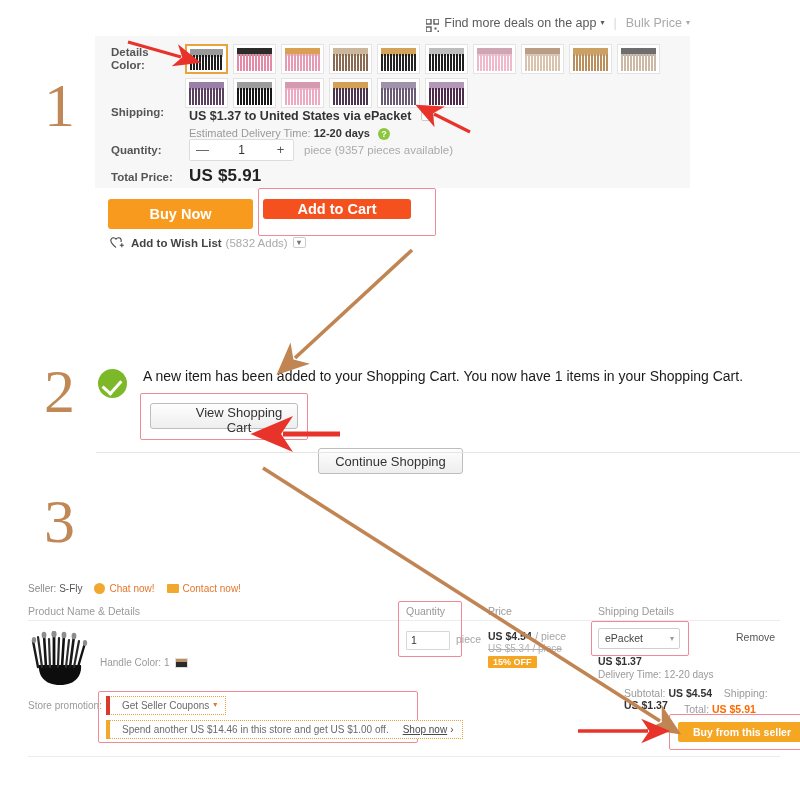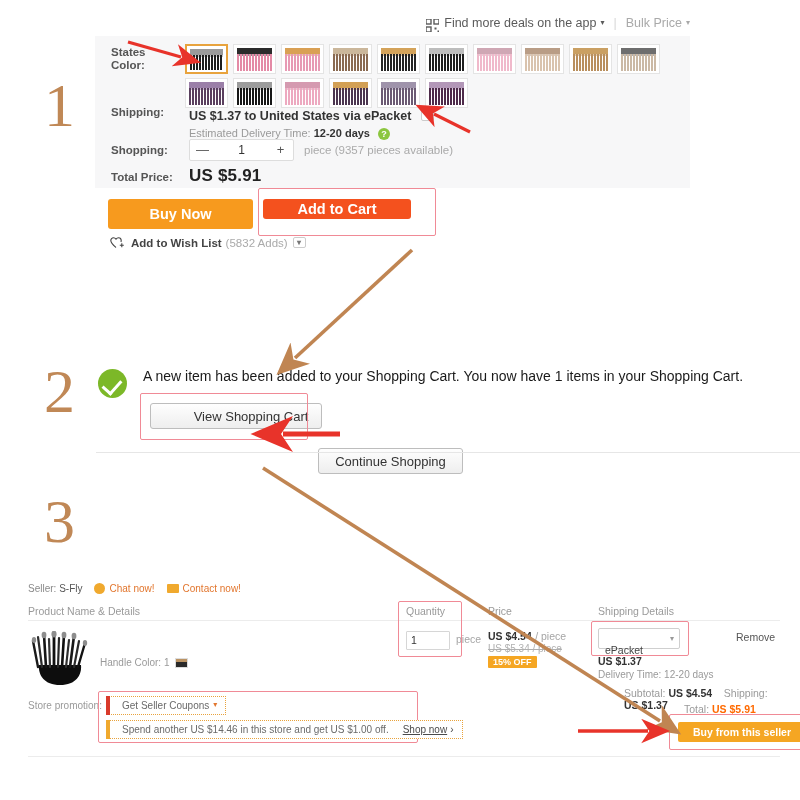--- a/index.html
+++ b/index.html
@@ -128,21 +128,21 @@
   }
   .s2-msg {
     position:absolute; left:143px; top:368px; font-size:14px; color:#1a1a1a;
     white-space:nowrap;
   }
   .btn-gray {
     position:absolute; height:26px; background:linear-gradient(to bottom,#fefefe,#eeeeee);
     border:1px solid #bdbdbd; border-radius:3px; color:#333; font-size:13px;
     cursor:pointer; font-family:"Liberation Sans", sans-serif;
   }
-  #btnViewCart { left:150px; top:403px; width:172px;padding-left:36px; }
+  #btnViewCart { left:150px; top:403px; width:148px;padding-left:36px; }
   #btnContinue { left:318px; top:412px; width:145px;margin-top:36px; }
   #hl-viewcart { left:140px; top:393px; width:168px; height:47px; }
   .divider { position:absolute; left:96px; top:452px; width:704px; height:1px; background:#e6e6e6; }
 
   
   .cart { position:absolute; left:28px; top:583px; width:752px; height:175px; }
   .cart-top { position:absolute; left:0; top:0; font-size:10px; color:#8a8a8a; display:flex; align-items:center; }
   .cart-top b { color:#555; font-weight:normal; }
   .chip-ico { width:11px; height:11px; border-radius:50%; background:#f0a92e; margin:0 4px 0 12px; display:inline-block; }
   .mail-ico { width:12px; height:9px; background:#f0a92e; border-radius:1px; margin:0 4px 0 12px; display:inline-block; position:relative; }
@@ -184,21 +184,21 @@
   .price-now span { font-weight:normal; color:#a5a5a5; font-size:10.5px; }
   .price-old { position:absolute; left:460px; top:60px; font-size:10px; color:#b0b0b0; text-decoration:line-through; }
   .off-badge {
     position:absolute; left:460px; top:73px; background:#f5a623; color:#fff;
     font-size:9px; font-weight:bold; padding:1px 5px; border-radius:1px;
   }
 
   .ship-select {
     position:absolute; left:570px; top:45px; width:82px; height:21px;
     border:1px solid #cfcfcf; background:#fff; border-radius:2px;
-    font-size:10.5px; color:#444; padding:12px 16px 0 6px; line-height:19px;
+    font-size:10.5px; color:#444; padding:0 16px 0 6px; line-height:19px;
   }
   .ship-select:after {
     content:"\25BE"; position:absolute; right:5px; top:0; color:#999; font-size:8px;
   }
   #hl-ship { left:563px; top:38px; width:98px; height:35px; }
   .ship-cost { position:absolute; left:570px; top:72px; font-size:10.5px; color:#333; font-weight:bold; }
   .ship-time { position:absolute; left:570px; top:86px; font-size:10px; color:#9a9a9a; }
   .remove-lnk { position:absolute; left:708px; top:48px; font-size:10.5px; color:#555; cursor:pointer; }
 
   
@@ -256,21 +256,21 @@
     <span>Find more deals on the app</span>
     <span class="caret">▾</span>
     <span class="sep">|</span>
     <span class="dim">Bulk Price</span>
     <span class="caret dim">▾</span>
   </div>
 
   <div class="panel1"></div>
 
   <div class="row" style="left:111px; top:46px; flex-direction:column;">
-    <span class="lbl">States</span>
+    <span class="lbl">Details</span>
     <span class="lbl">Color:</span>
   </div>
 
   <div class="swatch-wrap">
     <div class="sw-row" id="swrow1">
         <div class="sw sel">
           <b style="background: linear-gradient(rgb(154, 154, 154), rgb(154, 154, 154));"></b>
           <i style="background: repeating-linear-gradient(to right, rgb(30, 30, 30) 0px, rgb(30, 30, 30) 2px, rgba(255, 255, 255, 0.45) 2px, rgba(255, 255, 255, 0.45) 3px);"></i>
         </div>
         <div class="sw">
@@ -345,21 +345,21 @@
       <span class="dd-chip">▾</span>
       <div class="ship-sub">
         <span>Estimated Delivery Time:</span>
         <b>12-20 days</b>
         <span class="q-ico">?</span>
       </div>
     </span>
   </div>
 
   <div class="row" id="qtyRow">
-    <span class="lbl">Shopping:</span>
+    <span class="lbl">Quantity:</span>
     <span class="stepper">
       <span class="minus">—</span>
       <input value="1" style="">
       <span class="plus">+</span>
     </span>
     <span class="qty-note">piece (9357 pieces available)</span>
   </div>
 
   <div class="row" id="totalRow">
     <span class="lbl">Total Price:</span>

